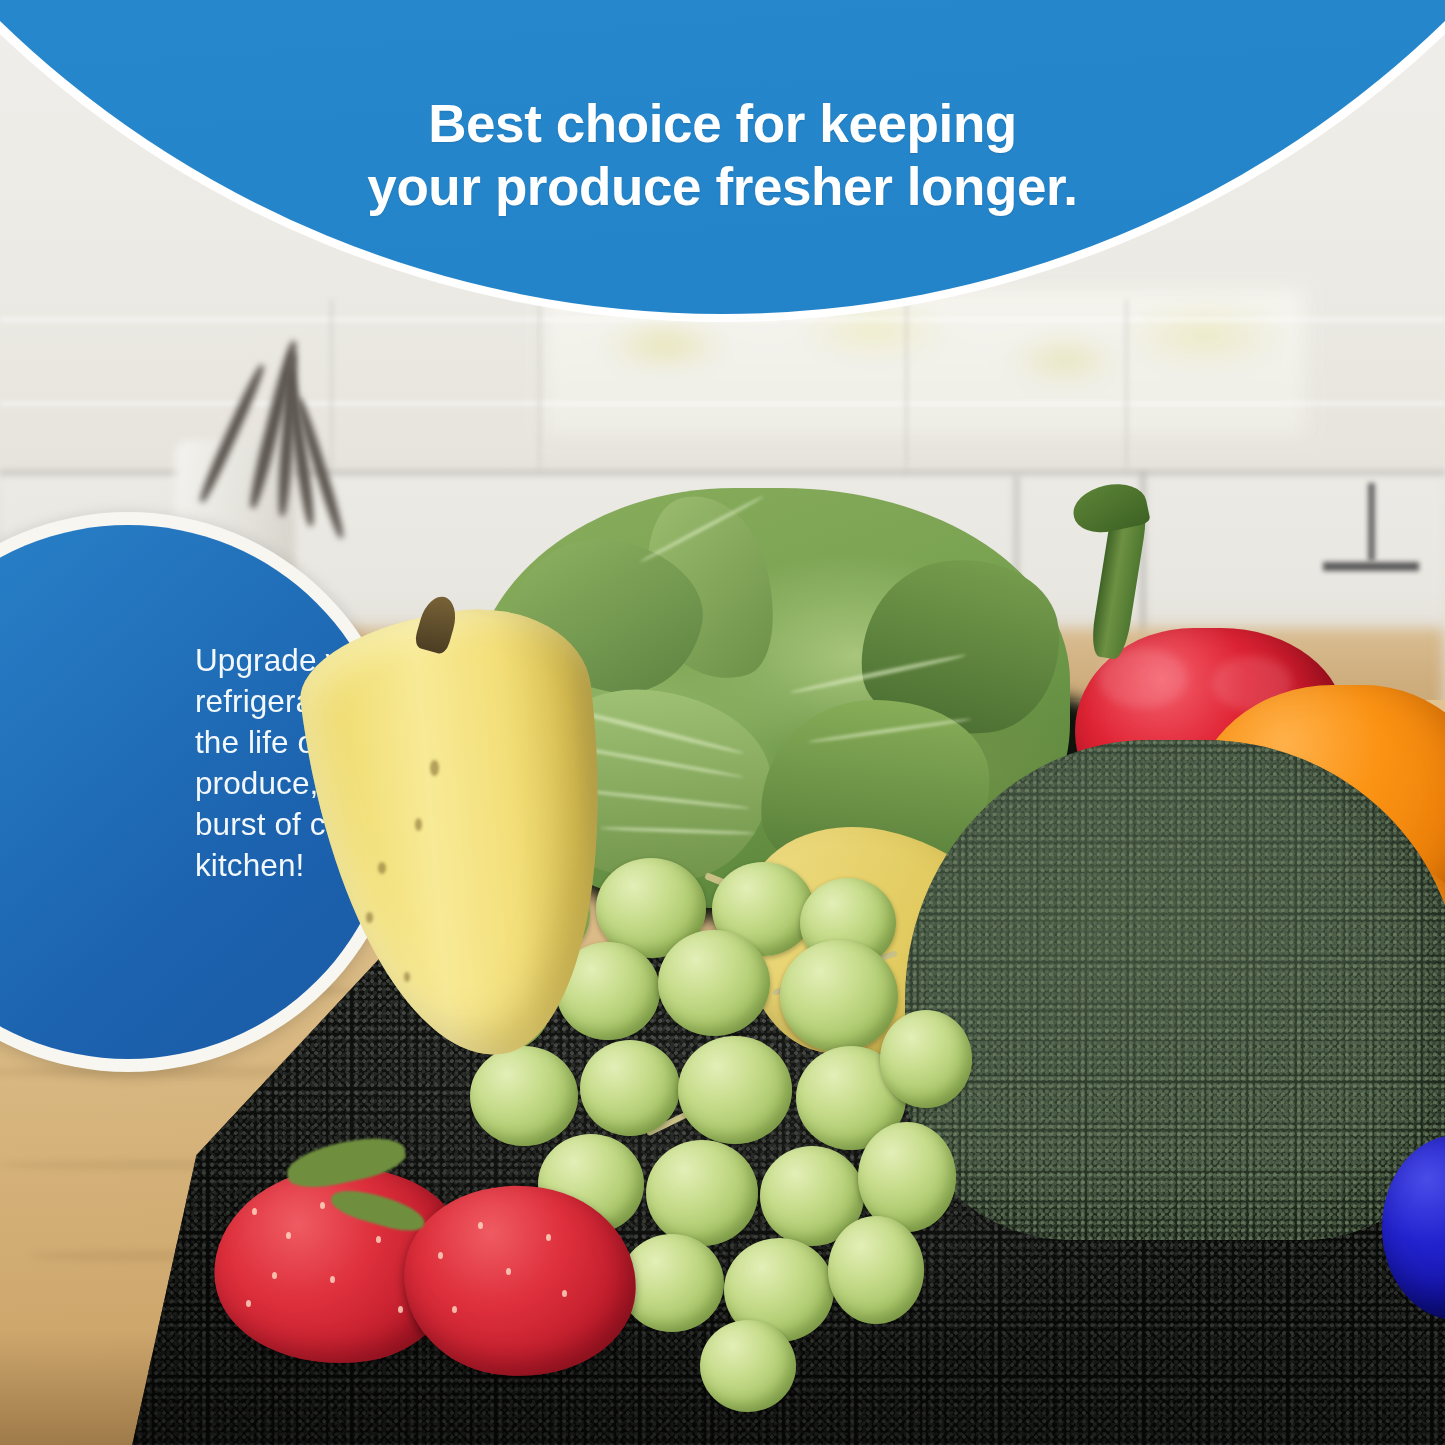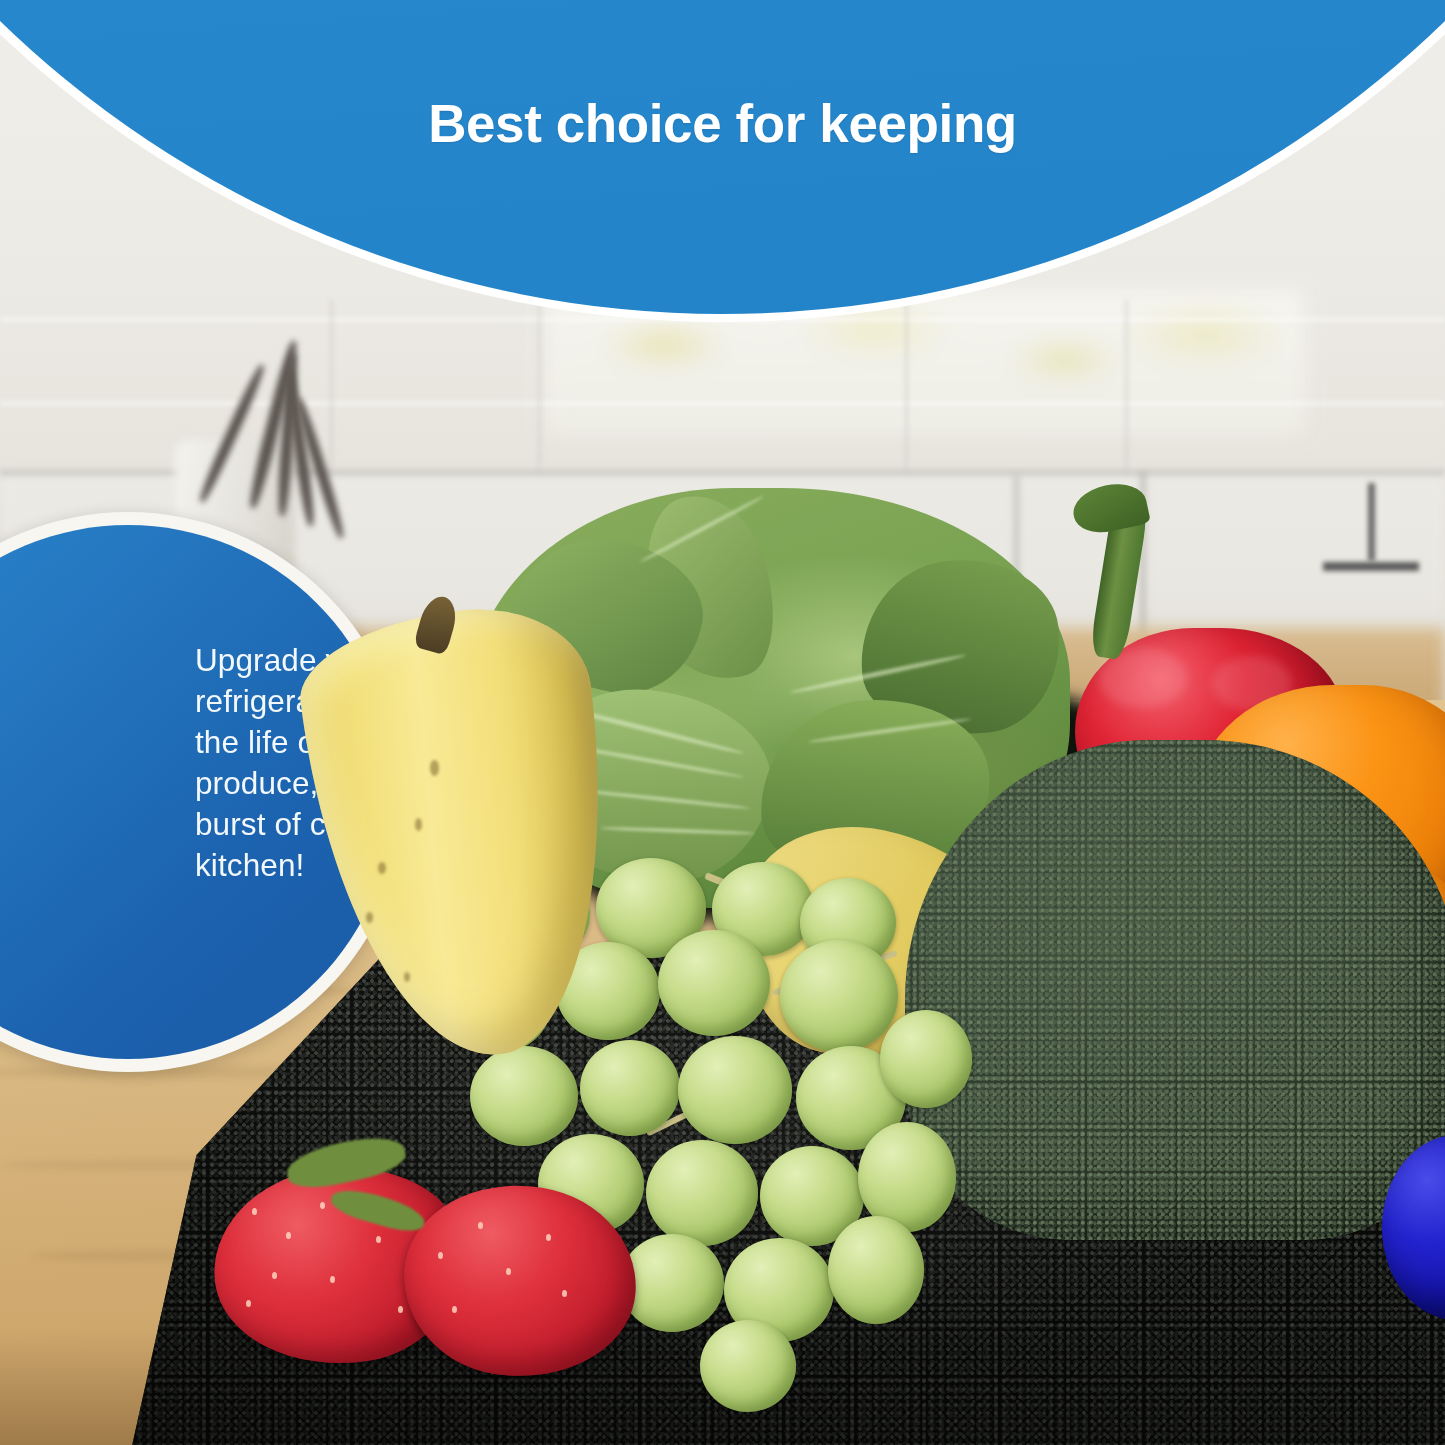--- a/index.html
+++ b/index.html
@@ -318,20 +318,21 @@
     <div class="banana-spot banana-over" style="left:366px;top:912px;width:7px;height:11px;"></div>
     <div class="banana-spot banana-over" style="left:404px;top:972px;width:6px;height:10px;"></div>
 
   </div>
 
   <div id="header">
     <div class="arc-white"></div>
     <div class="arc-blue"></div>
     <div class="headline">
       <span>Best choice for keeping</span>
+      <span>your produce fresher longer.</span>
     </div>
   </div>
 
   <div id="callout">
     <div class="callout-ring"></div>
     <div class="callout-fill"></div>
   </div>
   <div class="callout-text">Upgrade your refrigerator, extend the life of your produce, and add a burst of color to your kitchen!</div>
 
 </div>

